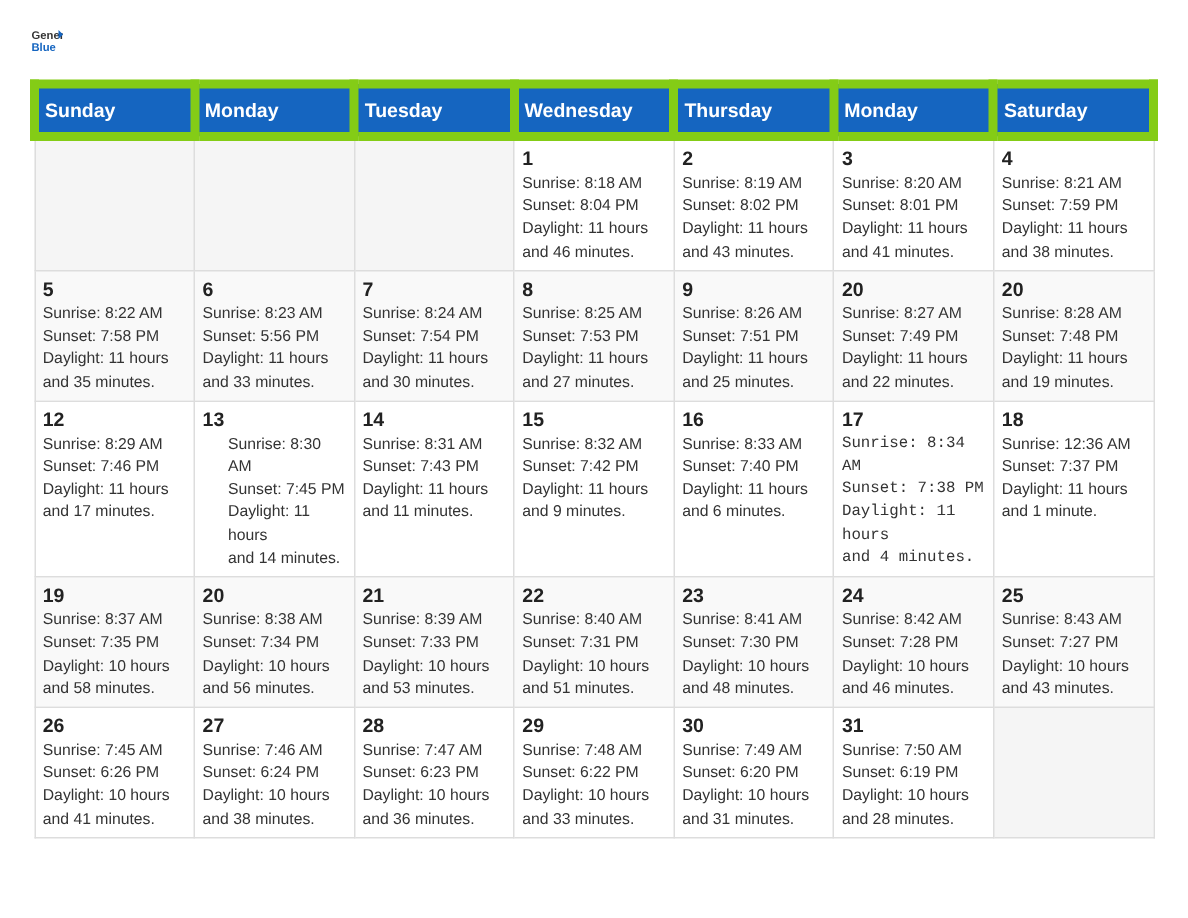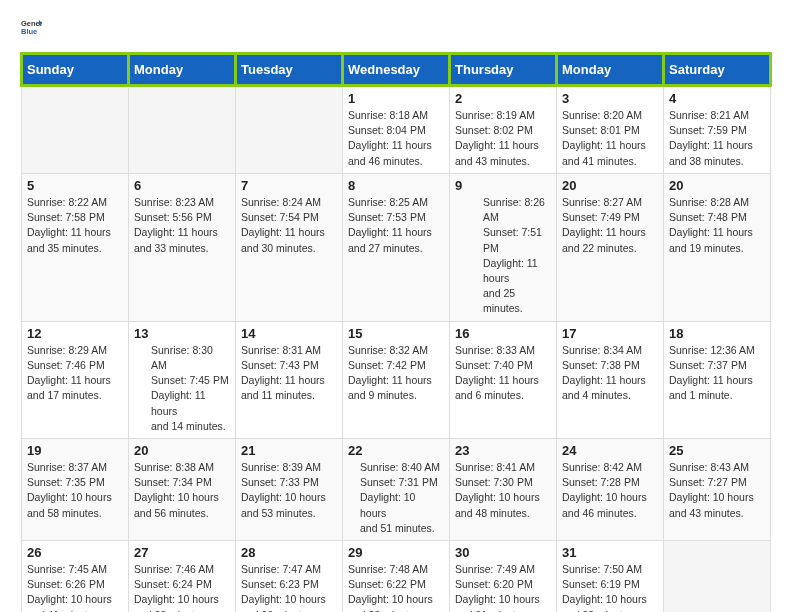--- a/index.html
+++ b/index.html
@@ -61,21 +61,21 @@
       margin-top: 10px;
       font-size: 11px;
     }
     .calendar th {
       background: #1565c0;
       color: #fff;
       padding: 7px 4px;
       text-align: left;
       font-size: 13px;
       font-weight: bold;
-      border: 3px solid #84cc16;
+      border: 6px solid #84cc16;
     }
     .calendar td {
       vertical-align: top;
       border: 1px solid #ddd;
       padding: 4px 5px;
       width: calc(100% / 7);
       min-height: 70px;
       background: #fff;
     }
     .calendar tr:nth-child(even) td {
@@ -192,21 +192,21 @@
           </td>
           <td>
             <span class="day-number">8</span>
             <div class="day-info" style="white-space: pre-line;">Sunrise: 8:25 AM
 Sunset: 7:53 PM
 Daylight: 11 hours
 and 27 minutes.</div>
           </td>
           <td>
             <span class="day-number">9</span>
-            <div class="day-info" style="white-space: pre-line; margin-left: 28px;">Sunrise: 8:26 AM
+            <div class="day-info" style="white-space: pre-line;">Sunrise: 8:26 AM
 Sunset: 7:51 PM
 Daylight: 11 hours
 and 25 minutes.</div>
           </td>
           <td>
             <span class="day-number">20</span>
             <div class="day-info" style="white-space: pre-line;">Sunrise: 8:27 AM
 Sunset: 7:49 PM
 Daylight: 11 hours
 and 22 minutes.</div>
@@ -250,21 +250,21 @@
           </td>
           <td>
             <span class="day-number">16</span>
             <div class="day-info" style="white-space: pre-line;">Sunrise: 8:33 AM
 Sunset: 7:40 PM
 Daylight: 11 hours
 and 6 minutes.</div>
           </td>
           <td>
             <span class="day-number">17</span>
-            <div class="day-info" style="white-space: pre-line;">Sunrise: 8:34 AM
+            <div class="day-info" style="white-space: pre-line; font-family: Liberation Mono, monospace;">Sunrise: 8:34 AM
 Sunset: 7:38 PM
 Daylight: 11 hours
 and 4 minutes.</div>
           </td>
           <td>
             <span class="day-number">18</span>
             <div class="day-info" style="white-space: pre-line;">Sunrise: 12:36 AM
 Sunset: 7:37 PM
 Daylight: 11 hours
 and 1 minute.</div>
@@ -287,21 +287,21 @@
           </td>
           <td>
             <span class="day-number">21</span>
             <div class="day-info" style="white-space: pre-line;">Sunrise: 8:39 AM
 Sunset: 7:33 PM
 Daylight: 10 hours
 and 53 minutes.</div>
           </td>
           <td>
             <span class="day-number">22</span>
-            <div class="day-info" style="white-space: pre-line; margin-left: 12px;">Sunrise: 8:40 AM
+            <div class="day-info" style="white-space: pre-line;">Sunrise: 8:40 AM
 Sunset: 7:31 PM
 Daylight: 10 hours
 and 51 minutes.</div>
           </td>
           <td>
             <span class="day-number">23</span>
             <div class="day-info" style="white-space: pre-line;">Sunrise: 8:41 AM
 Sunset: 7:30 PM
 Daylight: 10 hours
 and 48 minutes.</div>

